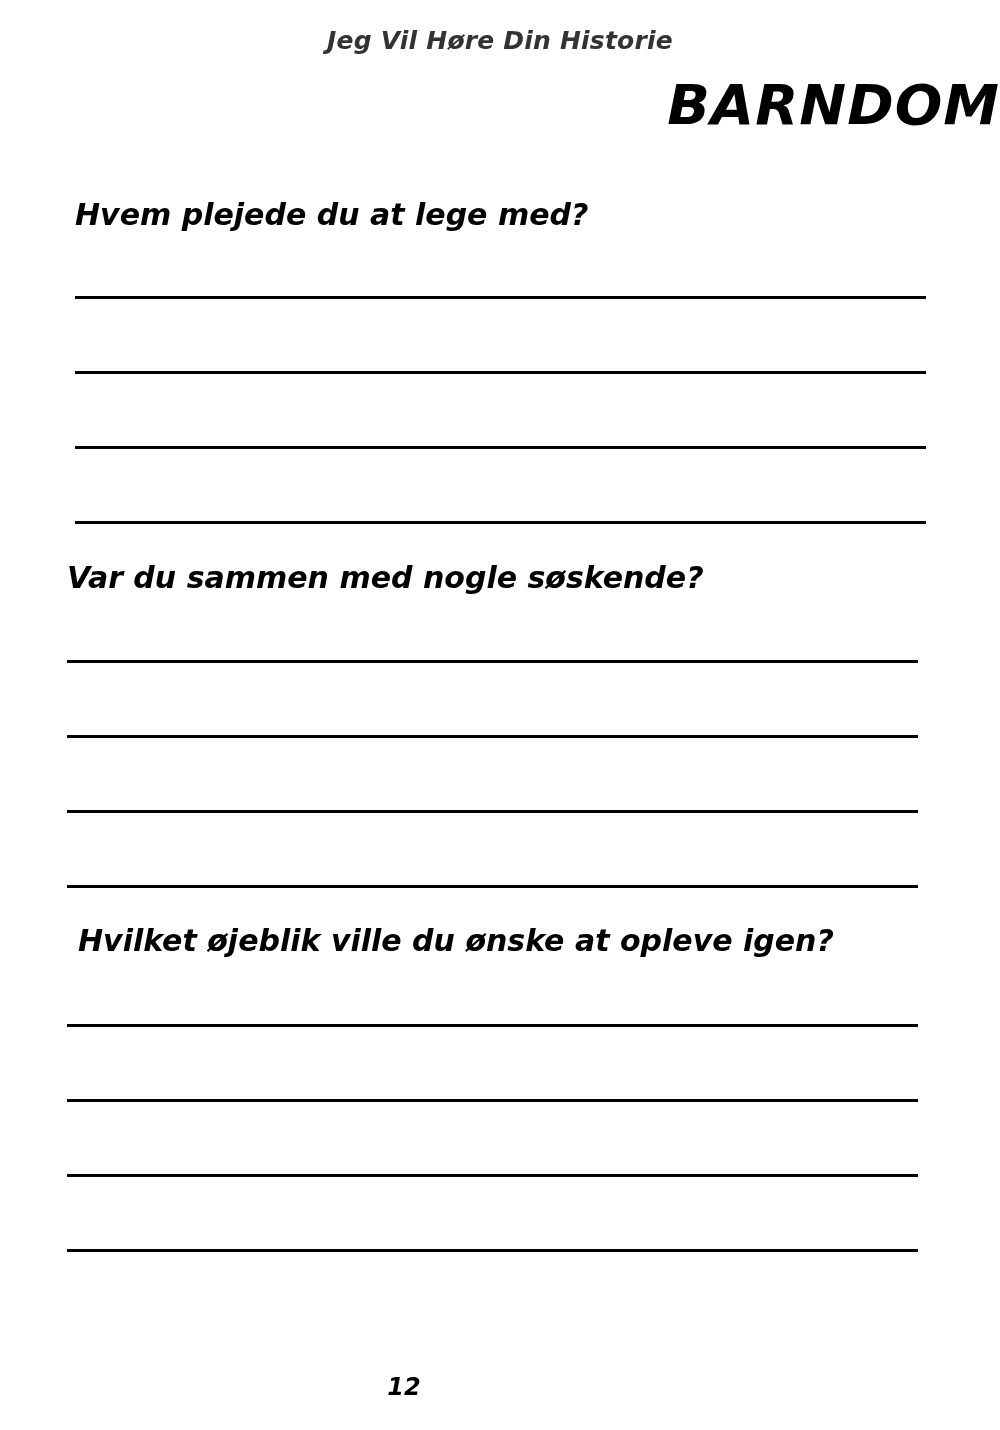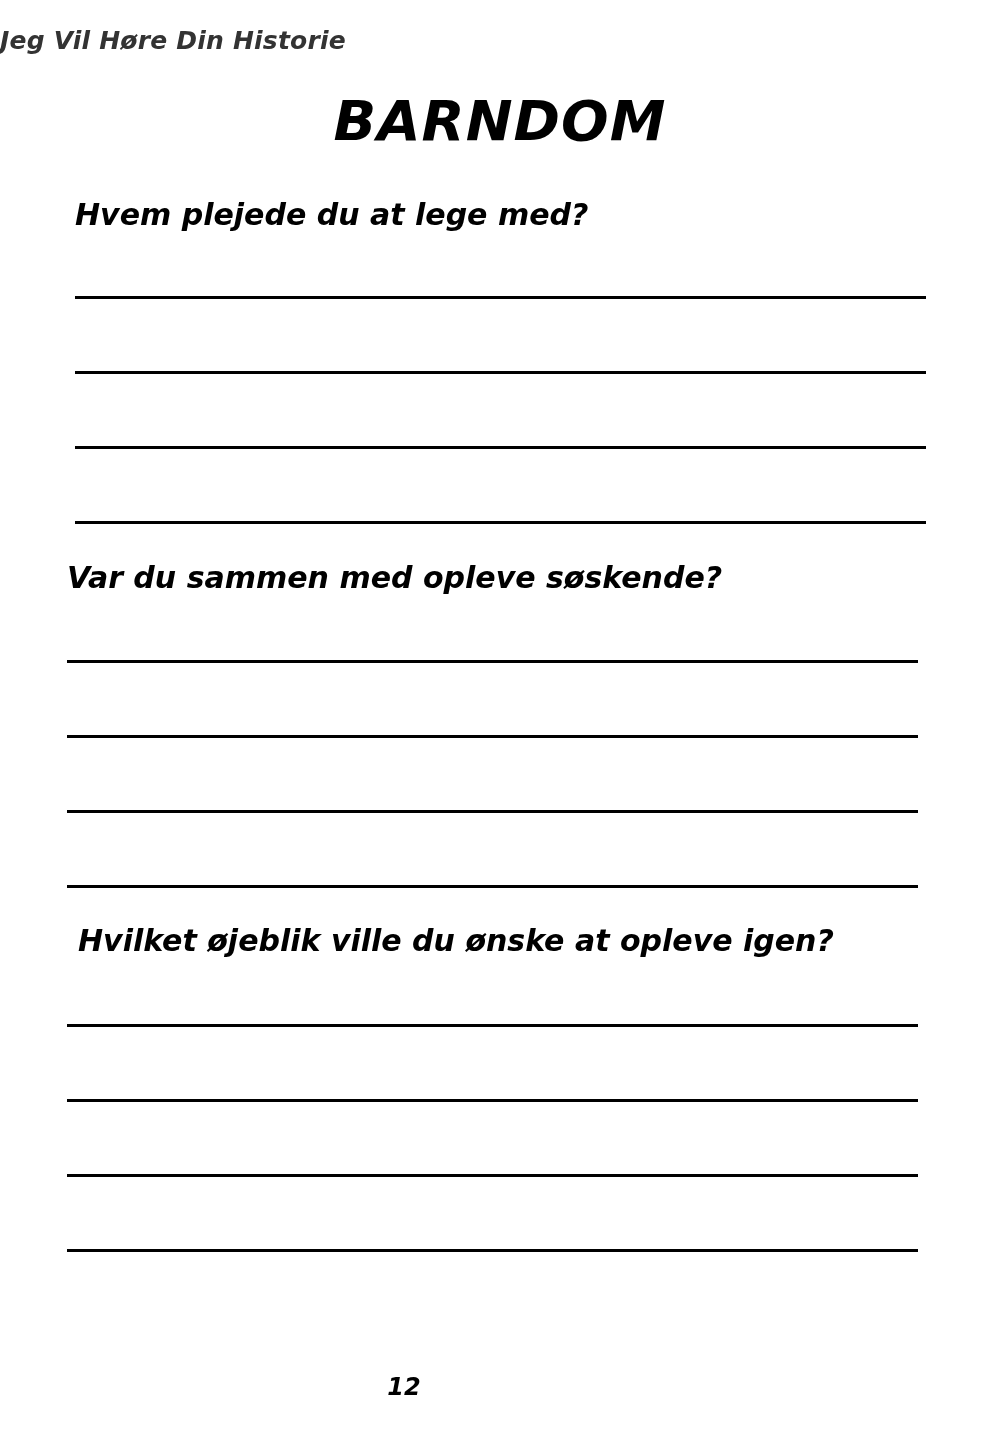--- a/index.html
+++ b/index.html
@@ -6,26 +6,26 @@
     body {
       width: 1000px; height: 1430px;
       background: #ffffff;
       position: relative;
       overflow: hidden;
       font-family: "DejaVu Sans", sans-serif;
       color: #000;
     }
     .subtitle {
       position: absolute; left: 0; width: 1000px; top: 26px;
-      text-align: left; font-size: 25px; font-style: italic; font-weight: bold;
+      text-align: center; font-size: 25px; font-style: italic; font-weight: bold;
       color: #333; letter-spacing: 0.2px;
     }
     .title {
-      position: absolute; left: 0; width: 1000px; top: 88px;
-      text-align: center; font-size: 56px; font-style: italic; font-weight: bold;
+      position: absolute; left: 0; width: 1000px; top: 72px;
+      text-align: right; font-size: 56px; font-style: italic; font-weight: bold;
       color: #000; letter-spacing: 1px;
     }
     .question {
       position: absolute; font-size: 30px; font-style: italic; font-weight: bold; color: #000;
       white-space: nowrap;
     }
     .line {
       position: absolute; height: 3px; background: #000;
     }
     .page-num {
@@ -38,21 +38,21 @@
 
 <div class="subtitle">Jeg Vil Høre Din Historie</div>
 <div class="title">BARNDOM</div>
 
 <div class="question" style="left:75px; top:197px;">Hvem plejede du at lege med?</div>
 <div class="line" style="left:75px; width:851px; top:296px;"></div>
 <div class="line" style="left:75px; width:851px; top:371px;"></div>
 <div class="line" style="left:75px; width:851px; top:446px;"></div>
 <div class="line" style="left:75px; width:851px; top:521px;"></div>
 
-<div class="question" style="left:67px; top:560px;">Var du sammen med opleve søskende?</div>
+<div class="question" style="left:67px; top:560px;">Var du sammen med nogle søskende?</div>
 <div class="line" style="left:67px; width:851px; top:660px;"></div>
 <div class="line" style="left:67px; width:851px; top:735px;"></div>
 <div class="line" style="left:67px; width:851px; top:810px;"></div>
 <div class="line" style="left:67px; width:851px; top:885px;"></div>
 
 <div class="question" style="left:78px; top:923px;">Hvilket øjeblik ville du ønske at opleve igen?</div>
 <div class="line" style="left:67px; width:851px; top:1024px;"></div>
 <div class="line" style="left:67px; width:851px; top:1099px;"></div>
 <div class="line" style="left:67px; width:851px; top:1174px;"></div>
 <div class="line" style="left:67px; width:851px; top:1249px;"></div>

